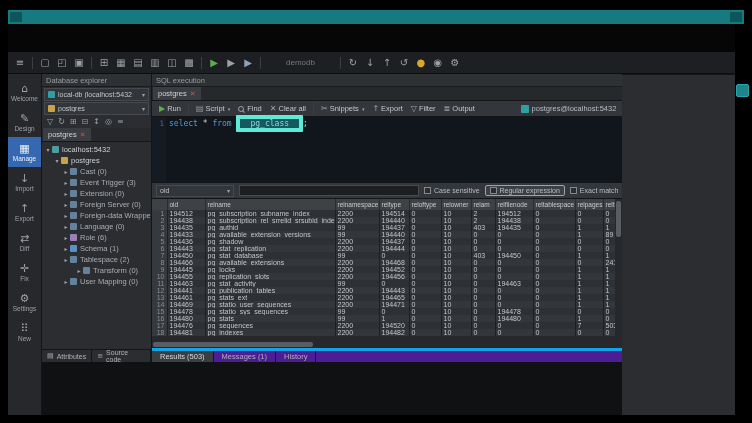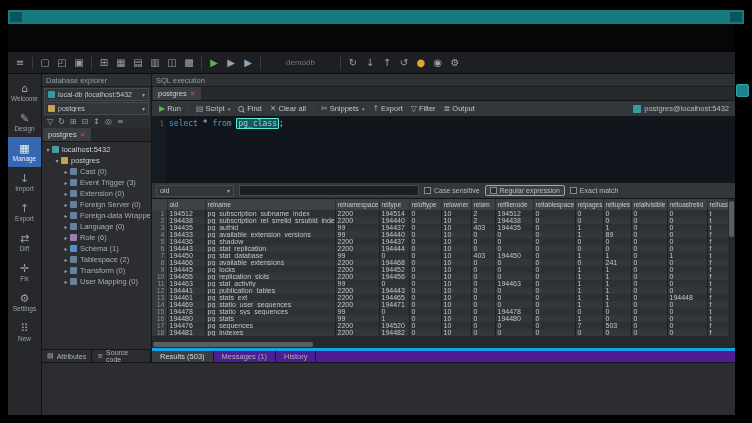--- a/index.html
+++ b/index.html
@@ -18,21 +18,21 @@
   .tb-sep{width:1px;height:12px;background:#3a3d41;margin:0 2px;flex:0 0 auto}
   .tb-text{font-size:8px;color:#75797e;margin:0 20px;white-space:nowrap}
 
   .content{flex:1;display:flex;min-height:0}
   .appbar{width:34px;background:#26282b;border-right:1px solid #141517;display:flex;flex-direction:column;padding-top:3px}
   .app-item{height:30px;display:flex;flex-direction:column;align-items:center;justify-content:center;gap:1px;color:#9da1a6;cursor:default}
   .app-item .ai-ico{font-family:"DejaVu Sans",sans-serif;font-size:11px;line-height:11px}
   .app-item .ai-label{font-size:6.5px}
   .app-item.active{background:#3568b0;color:#eef1f4}
 
-  .right-col{flex:1;display:flex;flex-direction:column;min-width:0}
+  .right-col{flex:1;display:flex;flex-direction:row;min-width:0}
   .panels{height:288px;display:flex;min-width:0}
   .footer{flex:1;background:#2b2d30;border-top:1px solid #141517}
 
   .explorer{width:110px;background:#2b2d30;border-right:1px solid #141517;display:flex;flex-direction:column}
   .p-header{height:13px;font-size:7.5px;color:#9a9da1;display:flex;align-items:center;padding:0 4px;border-bottom:1px solid #1a1b1d;background:#2e3134;flex:0 0 auto}
   .combo{height:13px;margin:1px 2px 0;background:#323539;border:1px solid #474a4e;display:flex;align-items:center;gap:3px;padding:0 3px;font-size:7px;color:#c3c6ca;white-space:nowrap;overflow:hidden;flex:0 0 auto}
   .c-ico{width:7px;height:7px;border-radius:1px;flex:0 0 auto}
   .c-ico.teal{background:#2f9ea5}
   .c-ico.gold{background:#c9a24b}
   .c-txt{overflow:hidden;white-space:nowrap}
@@ -59,21 +59,21 @@
   .caret2{font-family:"DejaVu Sans",sans-serif;font-size:5px;color:#9da1a6;margin-left:1px}
   .mag{position:relative;width:6px;height:6px;border:1px solid #9da1a6;border-radius:50%;margin-right:1px}
   .mag::after{content:"";position:absolute;width:3px;height:1px;background:#9da1a6;right:-2px;bottom:-1px;transform:rotate(45deg)}
   .conn{margin-left:auto;display:flex;align-items:center;gap:3px;font-size:7.5px;color:#b9bcc0;padding-right:2px}
   .conn-ico{width:8px;height:8px;background:#2f9ea5;border-radius:1px}
 
   .editor{height:66px;background:#10161c;display:flex;border-bottom:1px solid #141517;flex:0 0 auto}
   .gutter{width:14px;background:#141b22;color:#5d6a75;font-family:"DejaVu Sans Mono",monospace;font-size:7.5px;text-align:right;padding:2px 2px 0 0}
   .code{flex:1;font-family:"DejaVu Sans Mono",monospace;font-size:8px;color:#d2d5d8;padding:2px 0 0 3px;white-space:pre}
   .tok-kw{color:#539bd6}
-  .tok-hl{background:#14595e;color:#8fd8dc;border:1px solid #5eead4;border-radius:1px;padding:0 1px}
+  .tok-hl{background:#14595e;color:#8fd8dc;border:4px solid #5eead4;border-radius:1px;padding:0 10px}
 
   .filter-bar{height:16px;display:flex;align-items:center;gap:5px;padding:0 4px;border-bottom:1px solid #141517;background:#33363a;flex:0 0 auto}
   .fcombo{width:78px;height:12px;margin:0}
   .finput{width:180px;height:11px;background:#1c1e21;border:1px solid #474a4e;color:#c3c6ca;font-size:7px;padding:0 2px}
   .cbgroup{display:flex;align-items:center;gap:3px;font-size:7px;color:#b9bcc0;white-space:nowrap}
   .cb{width:7px;height:7px;border:1px solid #85898d;background:#2b2d30;flex:0 0 auto}
   .toggle{padding:1px 4px;border:1px solid #98a7ad;background:#3c4044;border-radius:2px}
 
   .grid-wrap{flex:1;position:relative;overflow:hidden;background:#26282b;min-height:0}
   table.grid{position:absolute;left:0;top:0;border-collapse:collapse;table-layout:fixed;width:579px;color:#c3c6ca}
@@ -255,21 +255,21 @@
                 <div class="tree-row" style="padding-left: 20px;">
                   <span class="arr">▸</span>
                   <span class="nico" style="background: rgb(90, 143, 199);"></span>
                   <span class="tlabel">Schema (1)</span>
                 </div>
                 <div class="tree-row" style="padding-left: 20px;">
                   <span class="arr">▸</span>
                   <span class="nico" style="background: rgb(100, 129, 158);"></span>
                   <span class="tlabel">Tablespace (2)</span>
                 </div>
-                <div class="tree-row" style="padding-left: 20px;">
+                <div class="tree-row" style="padding-left: 20px; justify-content: center;">
                   <span class="arr">▸</span>
                   <span class="nico" style="background: rgb(100, 129, 158);"></span>
                   <span class="tlabel">Transform (0)</span>
                 </div>
                 <div class="tree-row" style="padding-left: 20px;">
                   <span class="arr">▸</span>
                   <span class="nico" style="background: rgb(100, 129, 158);"></span>
                   <span class="tlabel">User Mapping (0)</span>
                 </div>
               </div>

